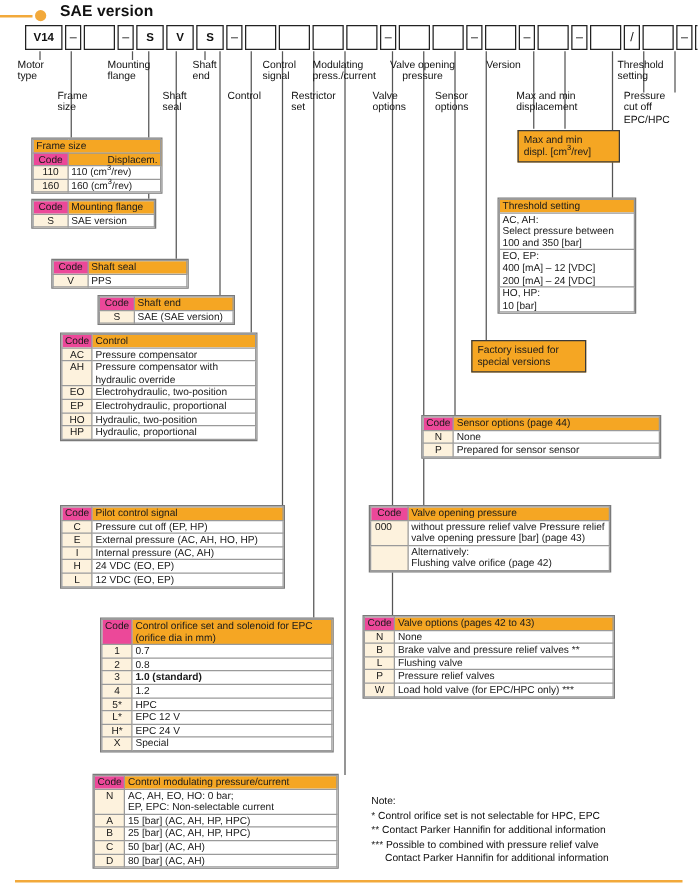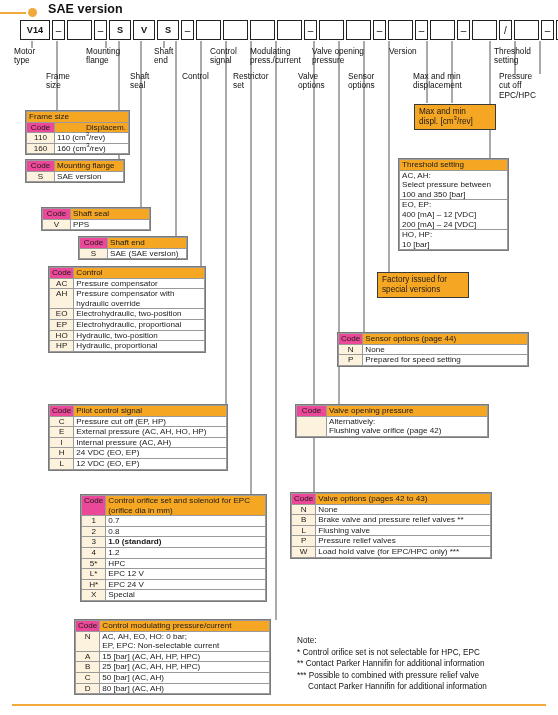--- a/index.html
+++ b/index.html
@@ -213,21 +213,21 @@
 end</div>
 <div class="clabel" style="left:182px; top:72px;">Control</div>
 <div class="clabel" style="left:210px; top:47px;">Control
 signal</div>
 <div class="clabel" style="left:233px; top:72px;">Restrictor
 set</div>
 <div class="clabel" style="left:250px; top:47px;">Modulating
 press./current</div>
 <div class="clabel" style="left:298px; top:72px;">Valve
 options</div>
-<div class="clabel" style="left:312px; top:47px;">Valve opening
+<div class="clabel" style="left:312px; top:47px;text-align:center;">Valve opening
 pressure</div>
 <div class="clabel" style="left:348px; top:72px;">Sensor
 options</div>
 <div class="clabel" style="left:389px; top:47px;">Version</div>
 <div class="clabel" style="left:413px; top:72px;">Max and min
 displacement</div>
 <div class="clabel" style="left:494px; top:47px;">Threshold
 setting</div>
 <div class="clabel" style="left:499px; top:72px;">Pressure
 cut off
@@ -442,20 +442,24 @@
 </div>
 
 <div class="tbl" style="left:295px; top:404px; width:194px;">
   <table>
     <tbody>
         <tr class="hdrow">
       <td class="code" style="width:30px;">Code</td>
       <td>Valve opening pressure</td>
     </tr>
     <tr>
+      <td class="code" style="text-align:left;padding-left:3px;">000</td>
+      <td>without pressure relief valve Pressure relief valve opening pressure [bar] (page 43)</td>
+    </tr>
+    <tr>
       <td class="code"></td>
       <td style="white-space:pre-line;">Alternatively:
 Flushing valve orifice (page 42)</td>
     </tr>
   </tbody>
     </table>
 </div>
 
 <div class="tbl" style="left:290px; top:492px; width:202px;">
   <table>
@@ -494,21 +498,21 @@
         <tr class="hdrow">
       <td class="code" style="width:24px;">Code</td>
       <td>Sensor options (page 44)</td>
     </tr>
     <tr>
           <td class="code">N</td>
           <td>None</td>
         </tr>
     <tr>
           <td class="code">P</td>
-          <td>Prepared for speed setting</td>
+          <td>Prepared for sensor sensor</td>
         </tr>
   </tbody>
     </table>
 </div>
 
 <div class="tbl" style="left:398px; top:158px; width:111px;">
   <table>
     <tbody>
         <tr class="hdrow">
       <td>Threshold setting</td>

